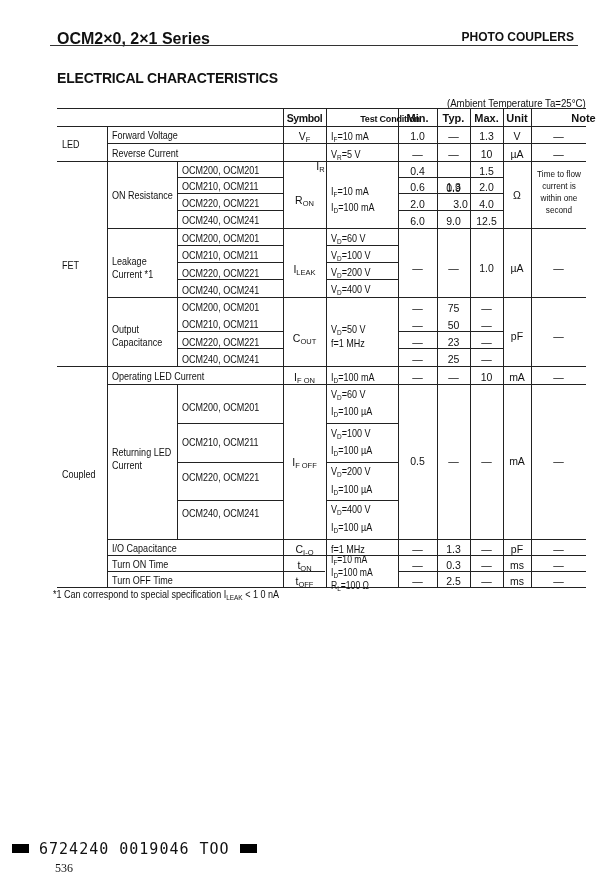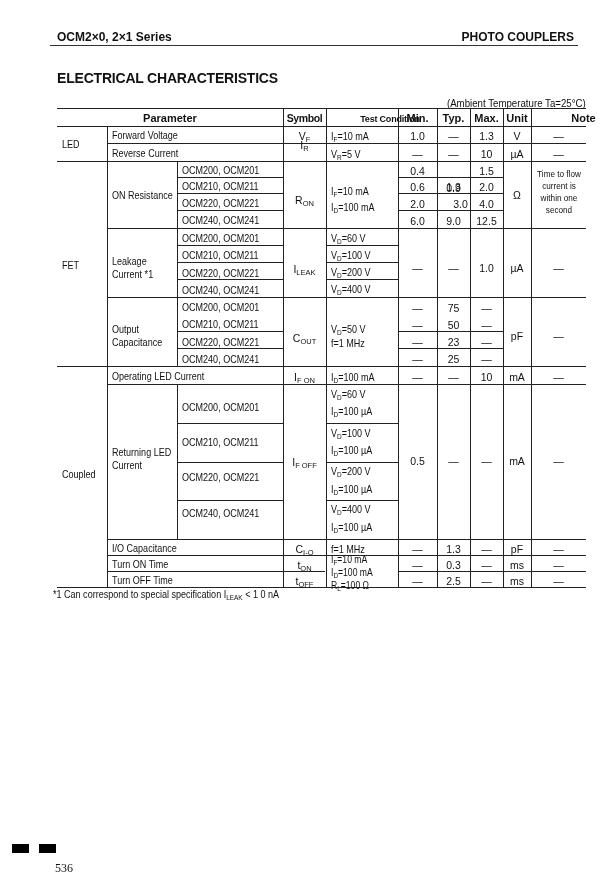--- a/index.html
+++ b/index.html
@@ -1,18 +1,18 @@
 <!DOCTYPE html>
 <html><head>
 <meta charset="utf-8">
 <style>
   html,body{margin:0;padding:0;background:#fff;}
   body{width:608px;height:891px;position:relative;overflow:hidden;color:#111;font-family:"Liberation Sans",sans-serif;}
   .abs{position:absolute;}
-  .hdr-left{left:57px;top:30px;font-size:12px;font-weight:bold;}
+  .hdr-left{left:57px;top:30px;font-size:16px;font-weight:bold;}
   .hdr-right{right:34px;top:30px;font-size:12px;font-weight:bold;}
   .hdr-line{left:50px;top:45px;width:528px;height:1px;background:#333;}
   .section-title{left:57px;top:70px;font-size:14px;font-weight:bold;letter-spacing:-0.2px;}
   .ambient{right:22px;top:97px;font-size:11px;font-family:"Liberation Sans Narrow","Liberation Sans",sans-serif;transform:scaleX(0.88);transform-origin:right top;}
   .hl{position:absolute;height:1px;background:#222;}
   .vl{position:absolute;width:1px;background:#222;}
   .t{position:absolute;font-size:10.5px;white-space:nowrap;transform:scaleX(0.86);transform-origin:left top;line-height:12px;}
   .c{position:absolute;font-size:10.5px;white-space:nowrap;text-align:center;line-height:12px;}
   .b{font-weight:bold;}
   sub{font-size:7.5px;vertical-align:-2px;}
@@ -78,21 +78,20 @@
   <div class="vl" style="left:177px;top:161px;height:205px;"></div>
   <div class="vl" style="left:177px;top:384px;height:155px;"></div>
   <div class="vl" style="left:283px;top:108px;height:479px;"></div>
   <div class="vl" style="left:326px;top:108px;height:479px;"></div>
   <div class="vl" style="left:398px;top:108px;height:479px;"></div>
   <div class="vl" style="left:437px;top:108px;height:479px;"></div>
   <div class="vl" style="left:470px;top:108px;height:479px;"></div>
   <div class="vl" style="left:503px;top:108px;height:479px;"></div>
   <div class="vl" style="left:531px;top:108px;height:479px;"></div>
 
-  <div class="c b" style="left:57px;top:112px;width:226px;font-size:11px;">Parameter</div>
   <div class="c b" style="left:283px;top:112px;width:43px;font-size:10.5px;letter-spacing:-0.4px;">Symbol</div>
   <div class="c b" style="left:326px;top:113px;width:72px;font-size:9px;letter-spacing:-0.2px;padding-left:28px;">Test Condition</div>
   <div class="c b" style="left:398px;top:112px;width:39px;font-size:11px;">Min.</div>
   <div class="c b" style="left:437px;top:112px;width:33px;font-size:11px;">Typ.</div>
   <div class="c b" style="left:470px;top:112px;width:33px;font-size:11px;">Max.</div>
   <div class="c b" style="left:503px;top:112px;width:28px;font-size:11px;">Unit</div>
   <div class="c b" style="left:531px;top:112px;width:55px;font-size:11px;padding-left:25px;">Note</div>
 
   <div class="t" style="left:62px;top:138px;">LED</div>
   <div class="t" style="left:62px;top:259px;">FET</div>
@@ -104,21 +103,21 @@
     <div class="t" style="left:331px;top:130px;"><span>I</span><sub>F</sub><span>=10 mA</span></div>
     <div class="c" style="left:398px;top:130px;width:39px;">1.0</div>
     <div class="c" style="left:437px;top:130px;width:33px;">—</div>
     <div class="c" style="left:470px;top:130px;width:33px;">1.3</div>
     <div class="c" style="left:503px;top:130px;width:28px;">V</div>
     <div class="c" style="left:531px;top:130px;width:55px;">—</div>
   </div>
 
   <div>
     <div class="t" style="left:112px;top:147px;">Reverse Current</div>
-    <div class="c" style="left:283px;top:139px;width:43px;"><span>I</span><sub>R</sub></div>
+    <div class="c" style="left:283px;top:160px;width:43px;padding-left:16px;"><span>I</span><sub>R</sub></div>
     <div class="t" style="left:331px;top:148px;"><span>V</span><sub>R</sub><span>=5 V</span></div>
     <div class="c" style="left:398px;top:148px;width:39px;">—</div>
     <div class="c" style="left:437px;top:148px;width:33px;">—</div>
     <div class="c" style="left:470px;top:148px;width:33px;">10</div>
     <div class="c" style="left:503px;top:148px;width:28px;">µA</div>
     <div class="c" style="left:531px;top:148px;width:55px;">—</div>
   </div>
 
   <div>
     <div class="t" style="left:112px;top:189px;">ON Resistance</div>
@@ -259,15 +258,16 @@
     <div>I<sub>F</sub><span>=10 mA</span></div>
     <div>I<sub>D</sub><span>=100 mA</span></div>
     <div>R<sub>L</sub><span>=100 Ω</span></div>
   </div>
 </div>
 
 <div class="abs footnote"><span>*1  Can correspond to special specification I</span><sub>LEAK</sub><span> &lt; 1 0 nA</span></div>
 
 <div class="abs barcode">
   <span class="blk"></span>
+  <span>6724240 0019046 TOO</span>
   <span class="blk"></span>
 </div>
 <div class="abs pagenum">536</div>
 
 </body></html>

